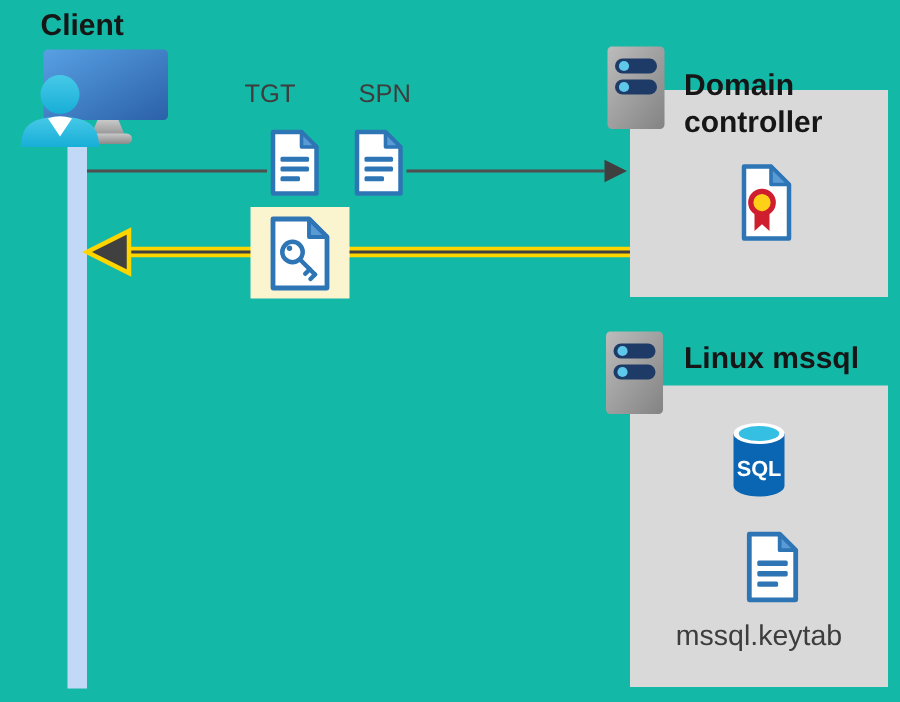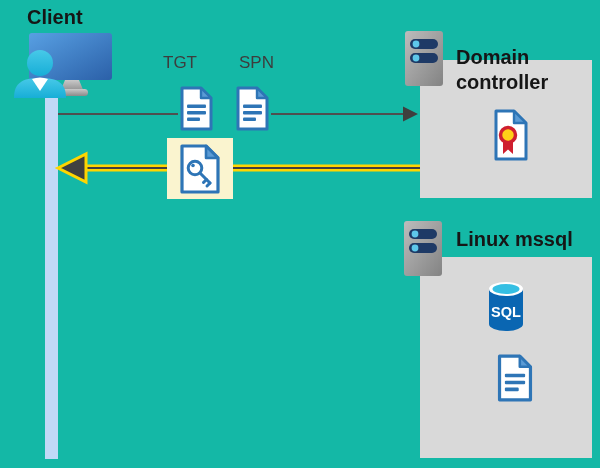--- a/index.html
+++ b/index.html
@@ -152,14 +152,15 @@
   </svg>
 
   <svg class="abs icon" style="left:497px;top:354px;" width="36" height="48" viewBox="0 0 33 45">
     <path d="M2,2 H21 L31,12 V43 H2 Z" fill="#ffffff" stroke="#2e75b6" stroke-width="3" stroke-linejoin="round"></path>
     <path d="M21,2 V12 H31 Z" fill="#5b9bd5" stroke="#2e75b6" stroke-width="2.4" stroke-linejoin="round"></path>
     <rect x="7" y="18.5" width="19" height="3.4" rx="1" fill="#2e75b6"></rect>
     <rect x="7" y="25" width="19" height="3.4" rx="1" fill="#2e75b6"></rect>
     <rect x="7" y="31.5" width="13" height="3.4" rx="1" fill="#2e75b6"></rect>
   </svg>
 
+  <div class="abs file-label" style="left:420px;top:414px;width:172px;">mssql.keytab</div>
 
 </div>
 
 </body></html>

